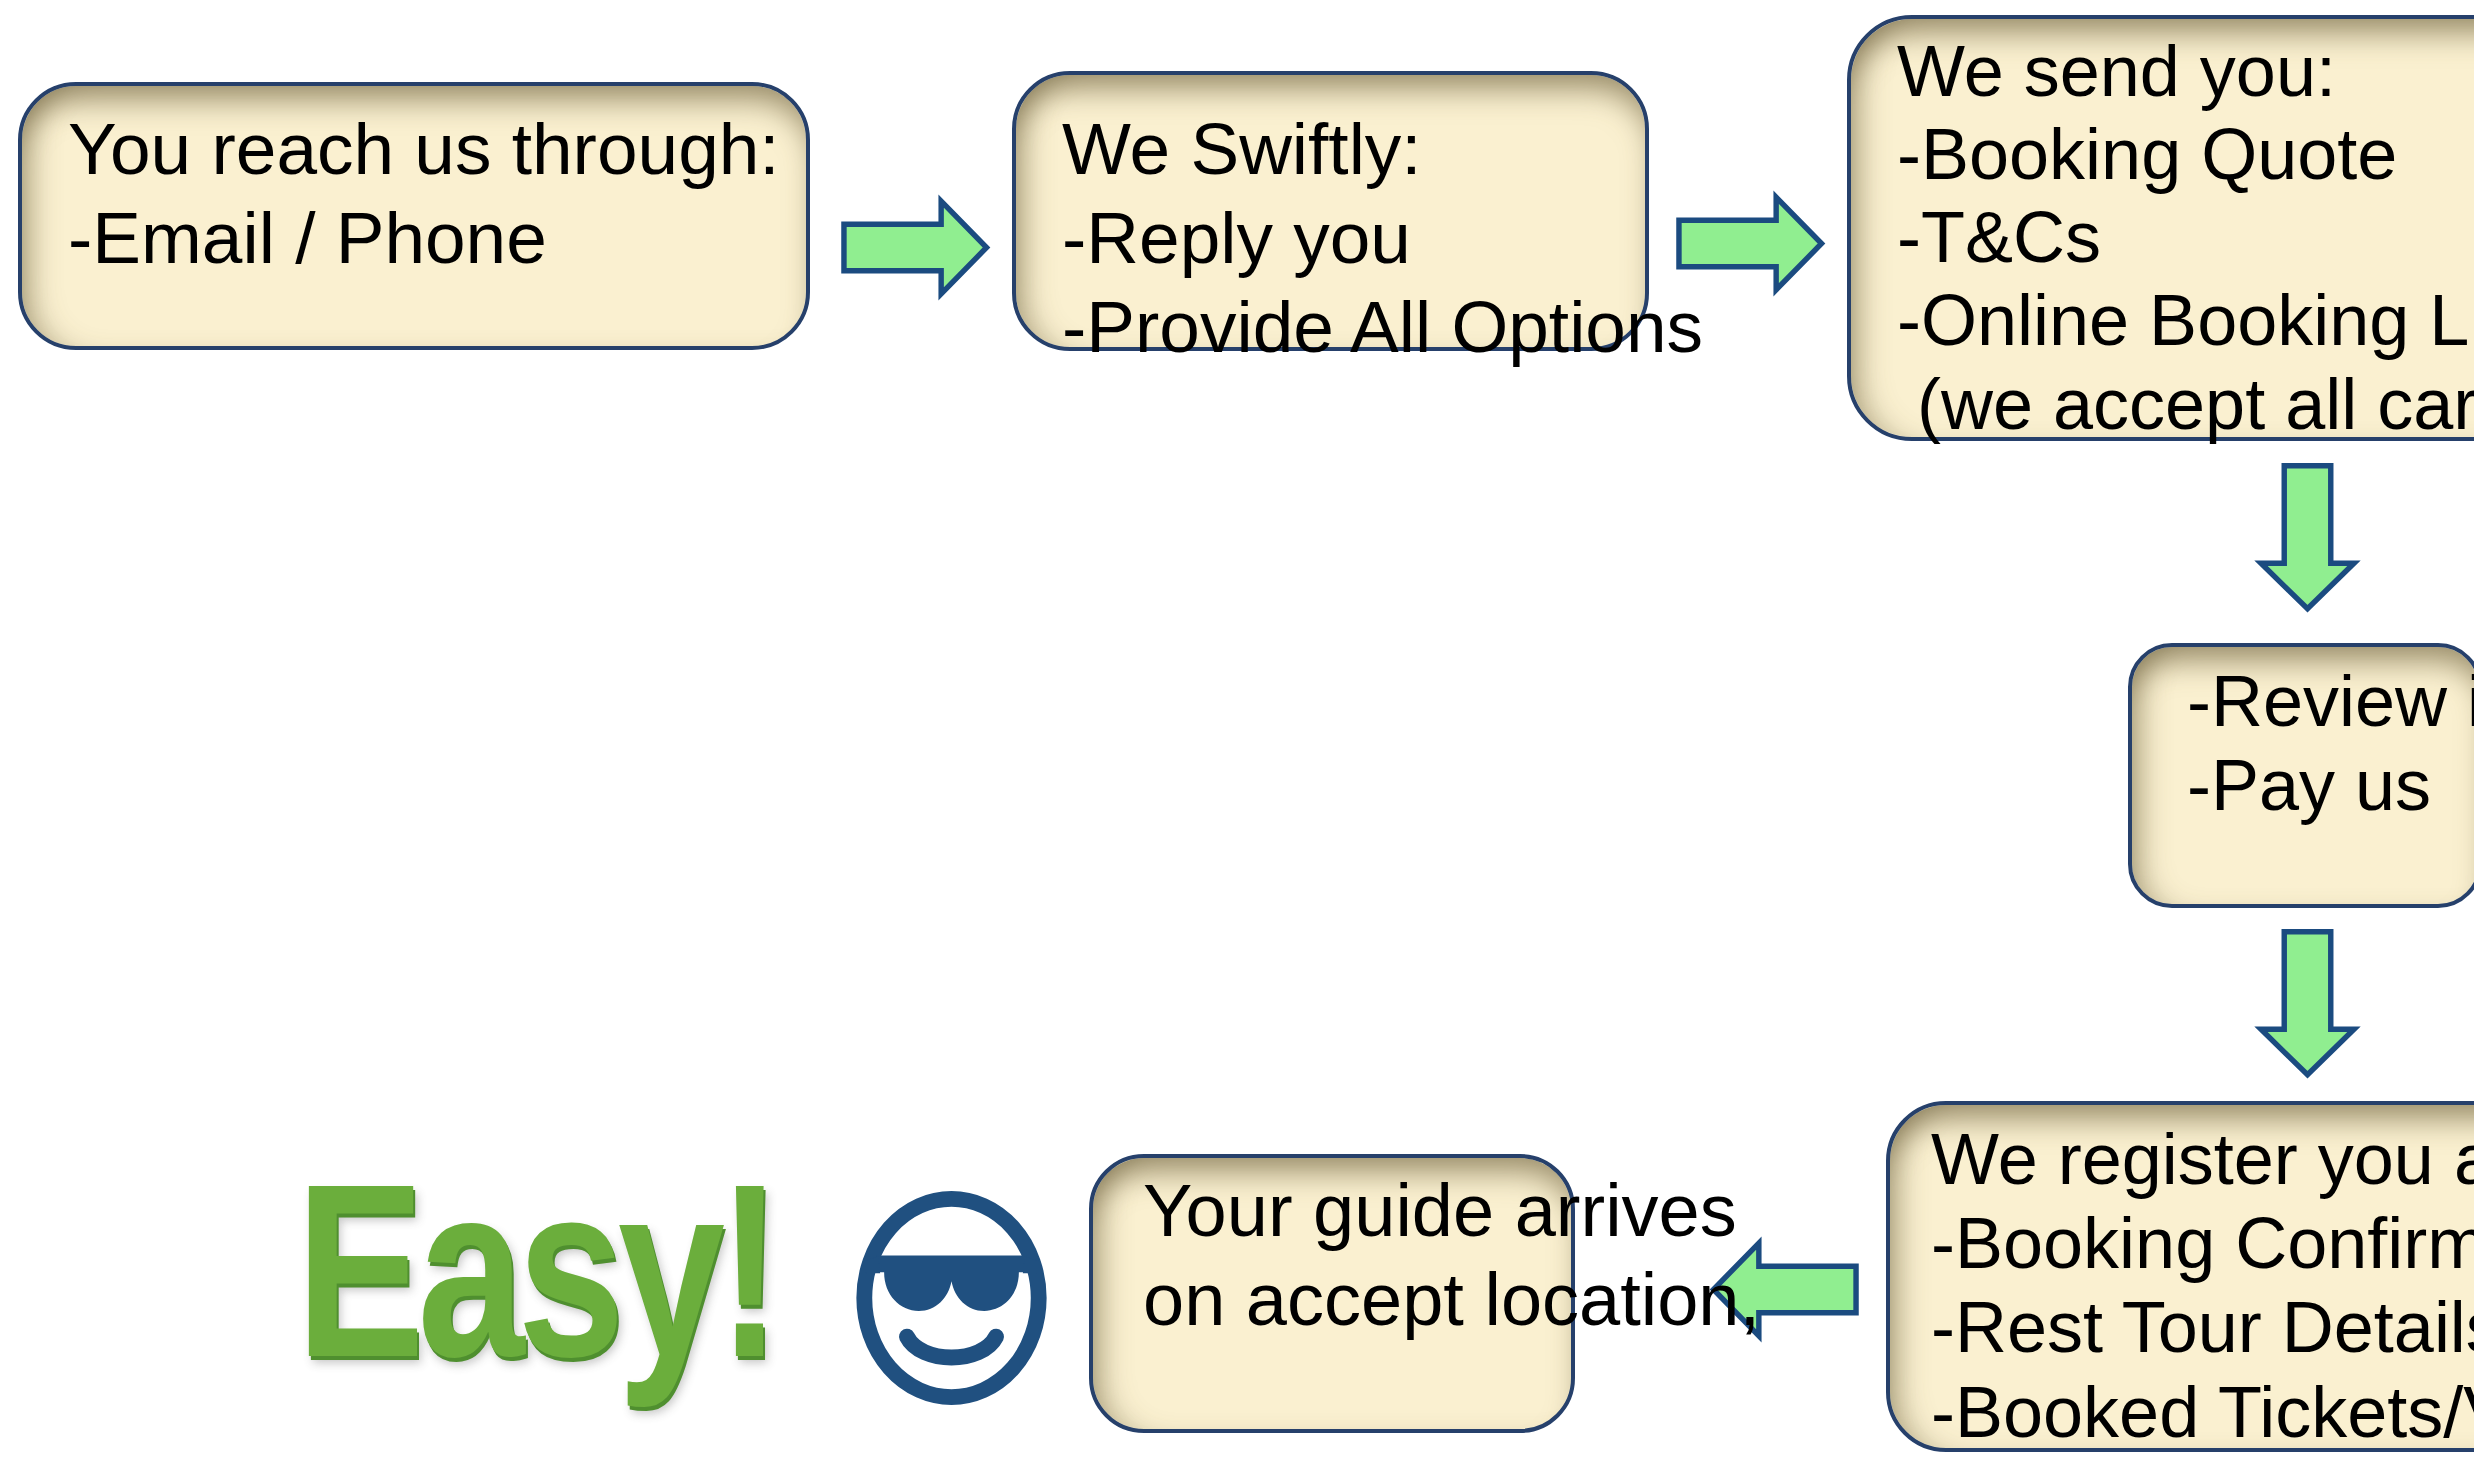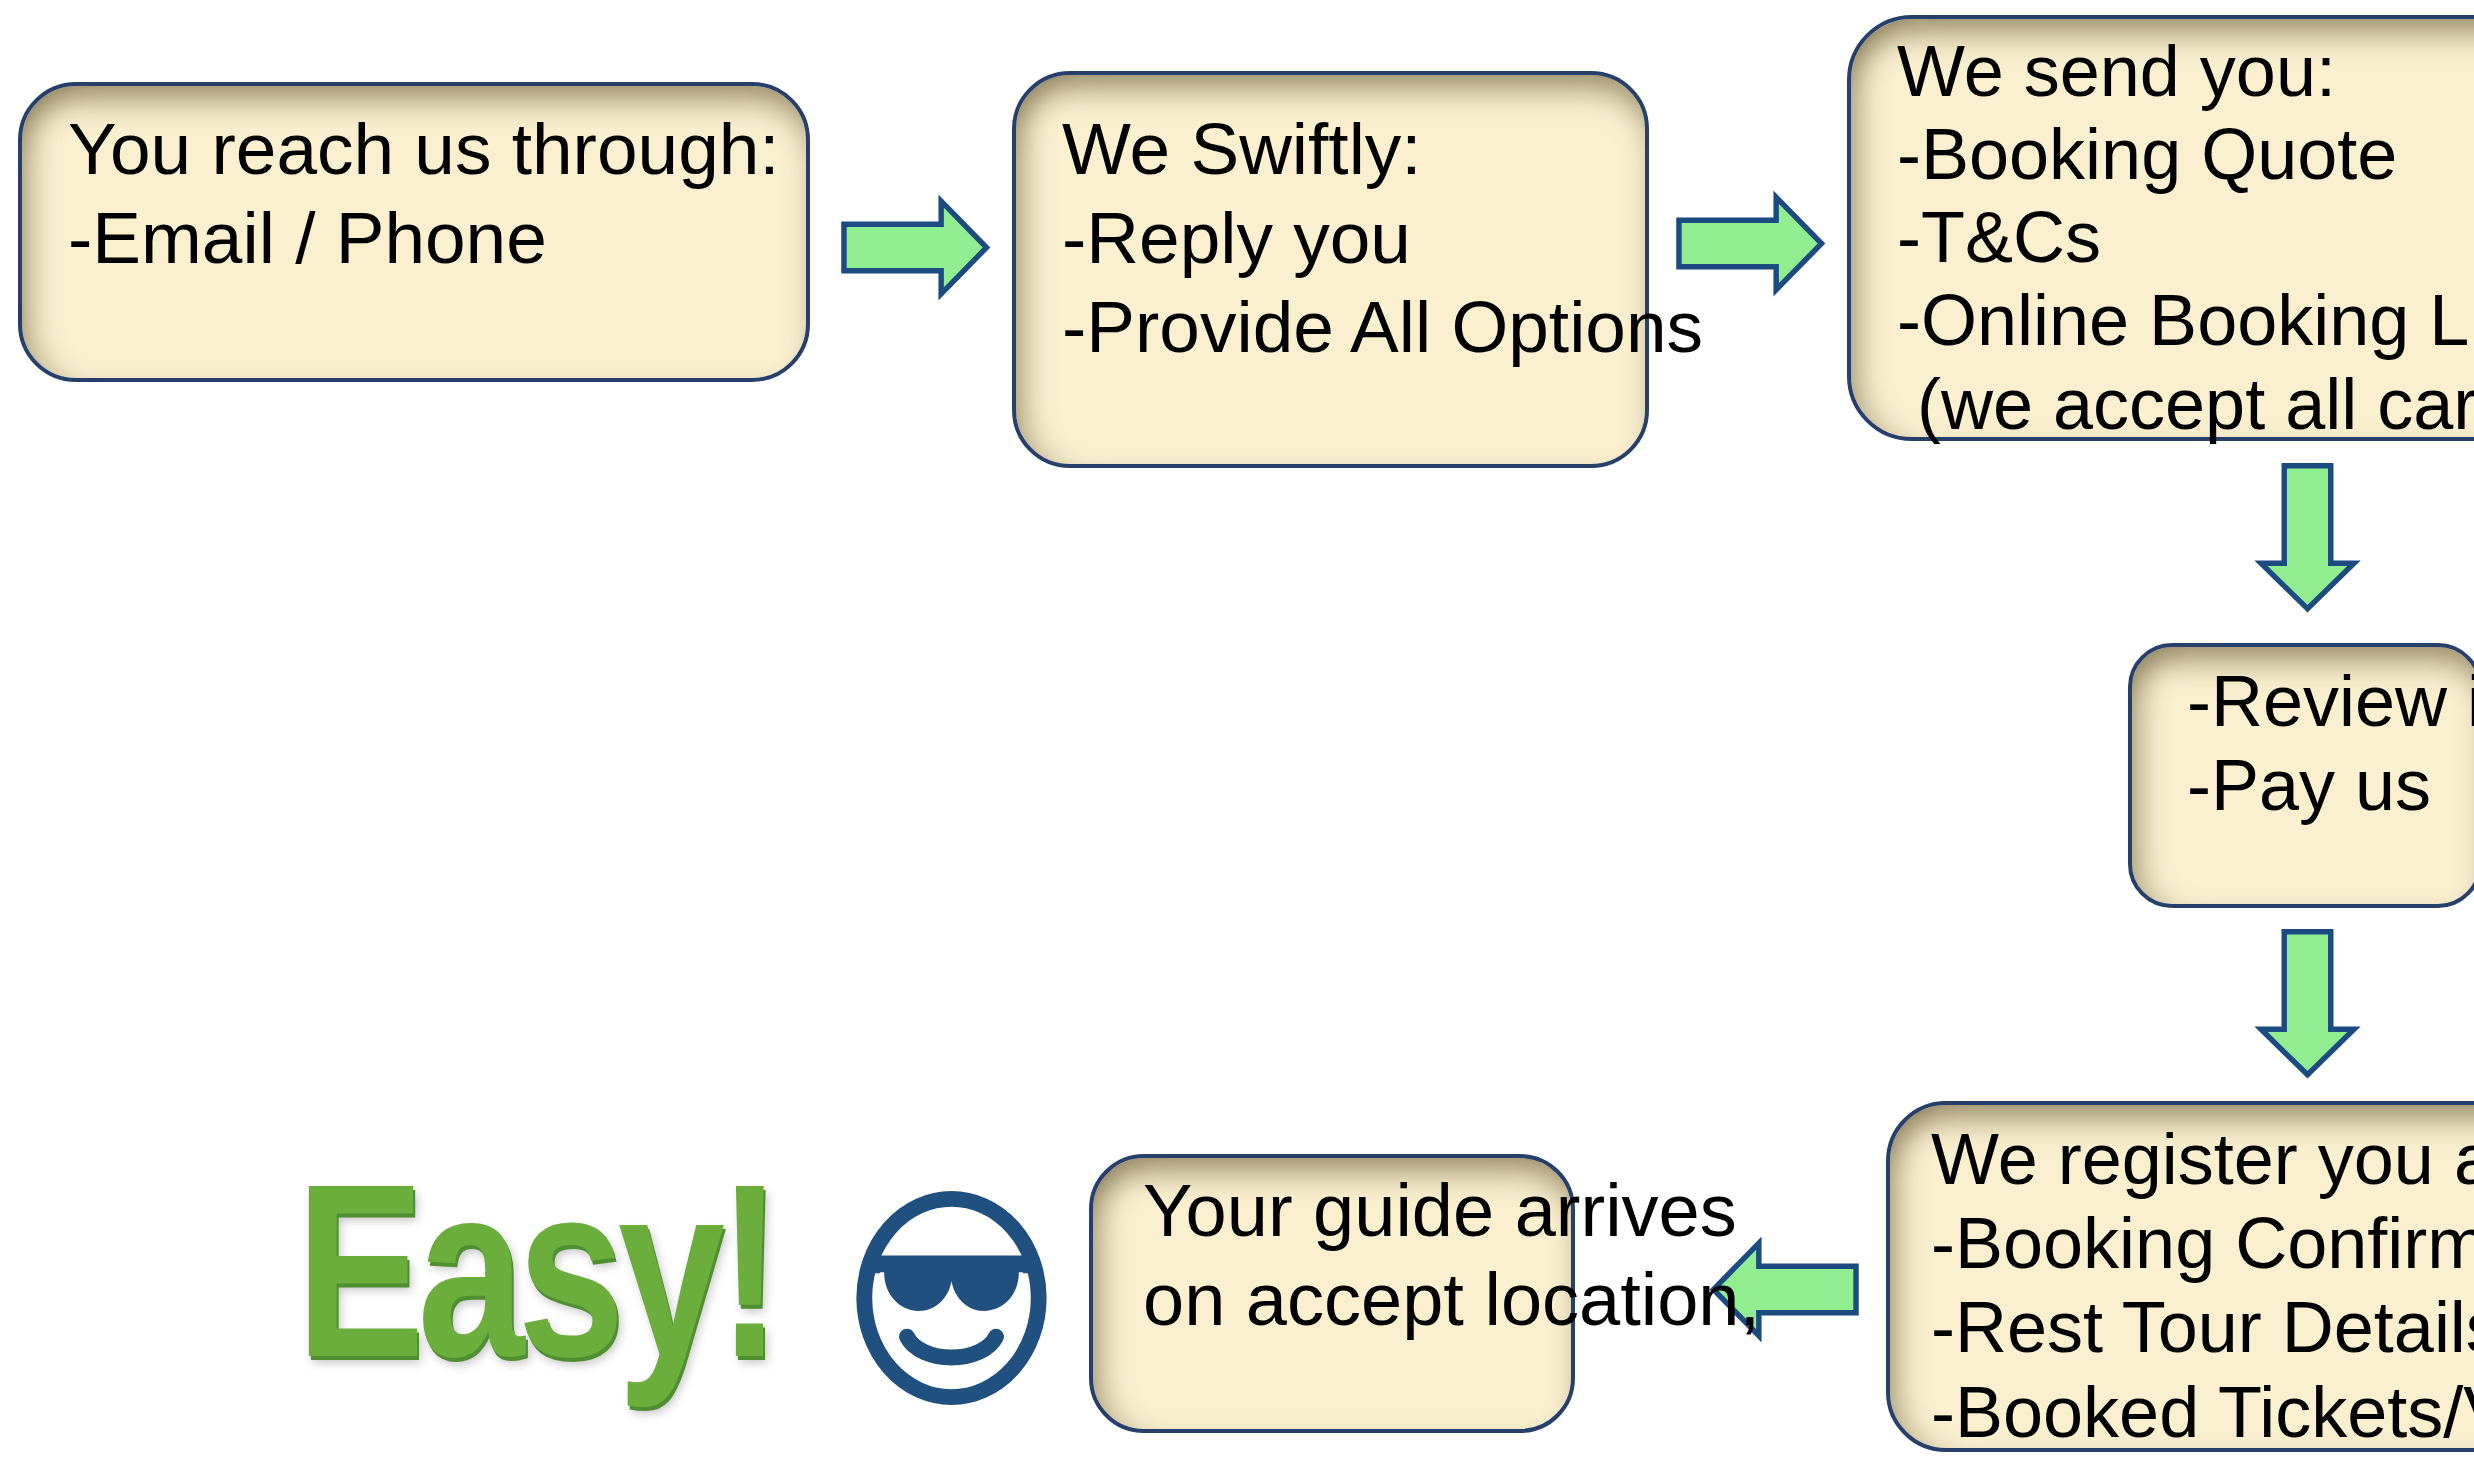--- a/index.html
+++ b/index.html
@@ -14,22 +14,22 @@
     position:absolute;
     box-sizing:border-box;
     background:#FAF0D0;
     border:4.5px solid #26406B;
     border-radius:58px;
     box-shadow: inset 0 24px 30px -10px rgba(96,83,46,.60),
                 inset 26px 0 31px -18px rgba(96,83,46,.42);
     color:#000;
   }
   .ln{white-space:nowrap;}
-  .b1{left:18px;top:82px;width:792px;height:300px;font-size:73px;line-height:1.22;padding:18px 15px 0 46px;}
-  .b2{left:1012px;top:71px;width:637px;height:397px;font-size:73px;line-height:1.22;padding:29px 15px 0 46px;}
+  .b1{left:18px;top:82px;width:792px;height:268px;font-size:73px;line-height:1.22;padding:18px 15px 0 46px;}
+  .b2{left:1012px;top:71px;width:637px;height:280px;font-size:73px;line-height:1.22;padding:29px 15px 0 46px;}
   .b3{left:1847px;top:15px;width:899px;height:426px;font-size:72px;line-height:1.155;padding:11px 15px 0 46px;border-radius:65px;}
   .b3 .indent{padding-left:20px;}
   .b4{left:2128px;top:643px;width:354px;height:265px;font-size:72px;line-height:1.16;padding:13px 10px 0 55px;border-radius:44px;}
   .b5{left:1886px;top:1101px;width:841px;height:351px;font-size:72px;line-height:1.17;padding:12px 10px 0 41px;border-radius:60px;}
   .b6{left:1089px;top:1154px;width:486px;height:279px;font-size:74px;line-height:1.2;padding:9px 10px 0 50px;border-radius:55px;}
   .arrow{position:absolute;overflow:visible;}
   .ar1{left:841px;top:198px;width:149px;height:99px;}
   .ar2{left:1676px;top:194px;width:149px;height:99px;}
   .ad1{left:2258px;top:462px;width:99px;height:151px;}
   .ad2{left:2258px;top:928px;width:99px;height:151px;}

